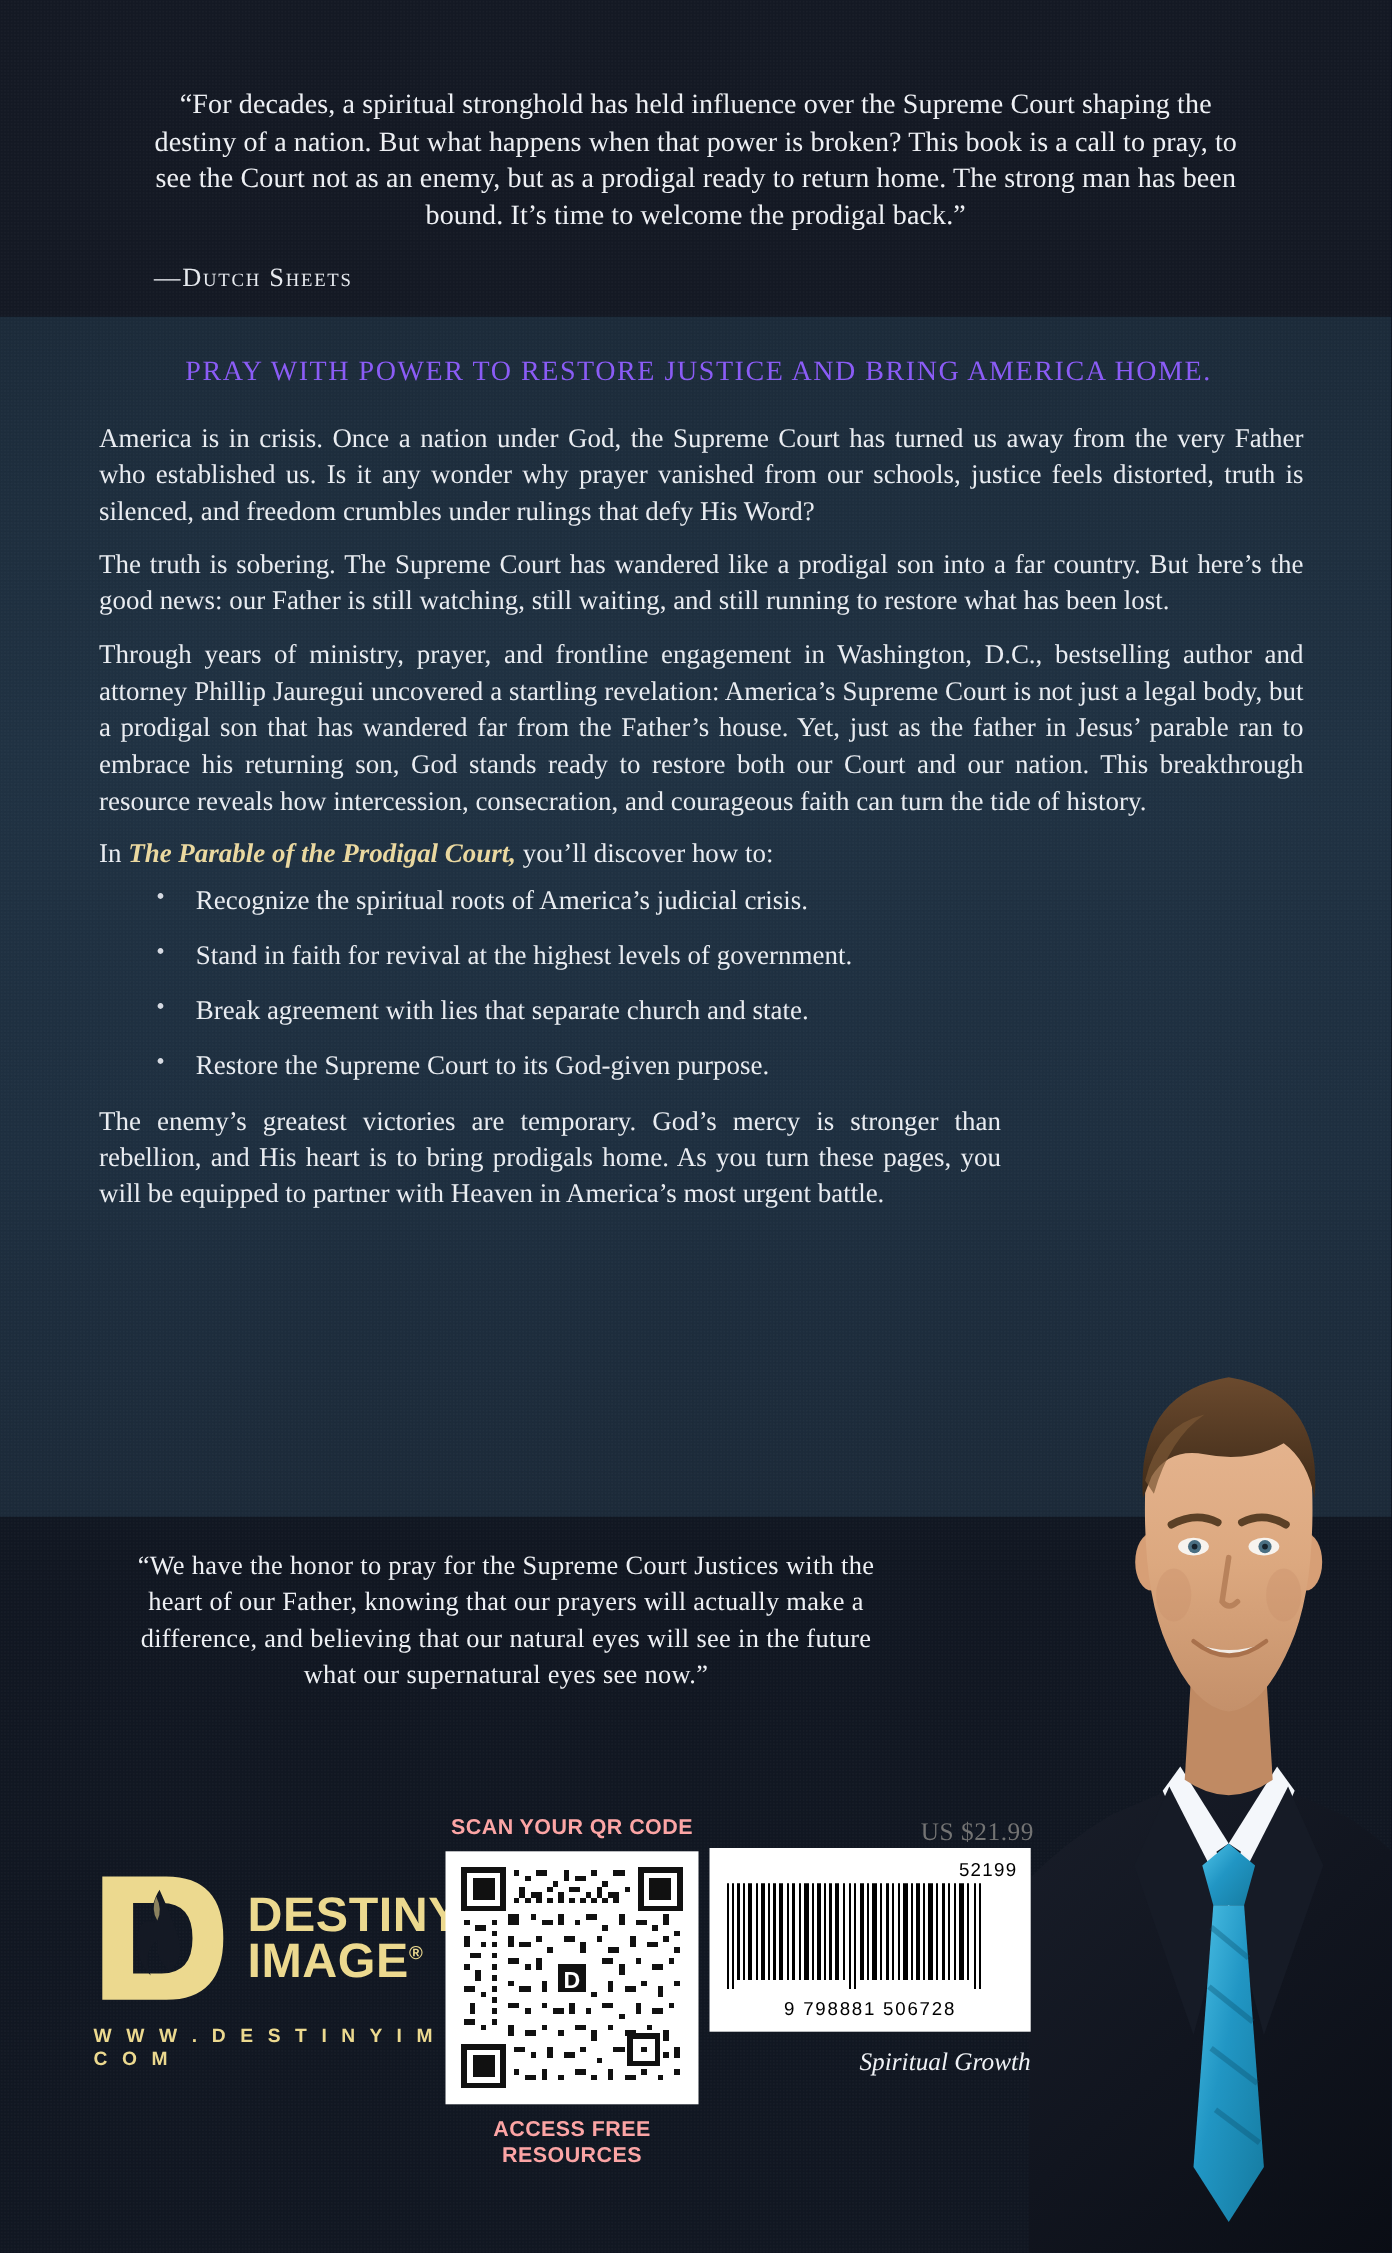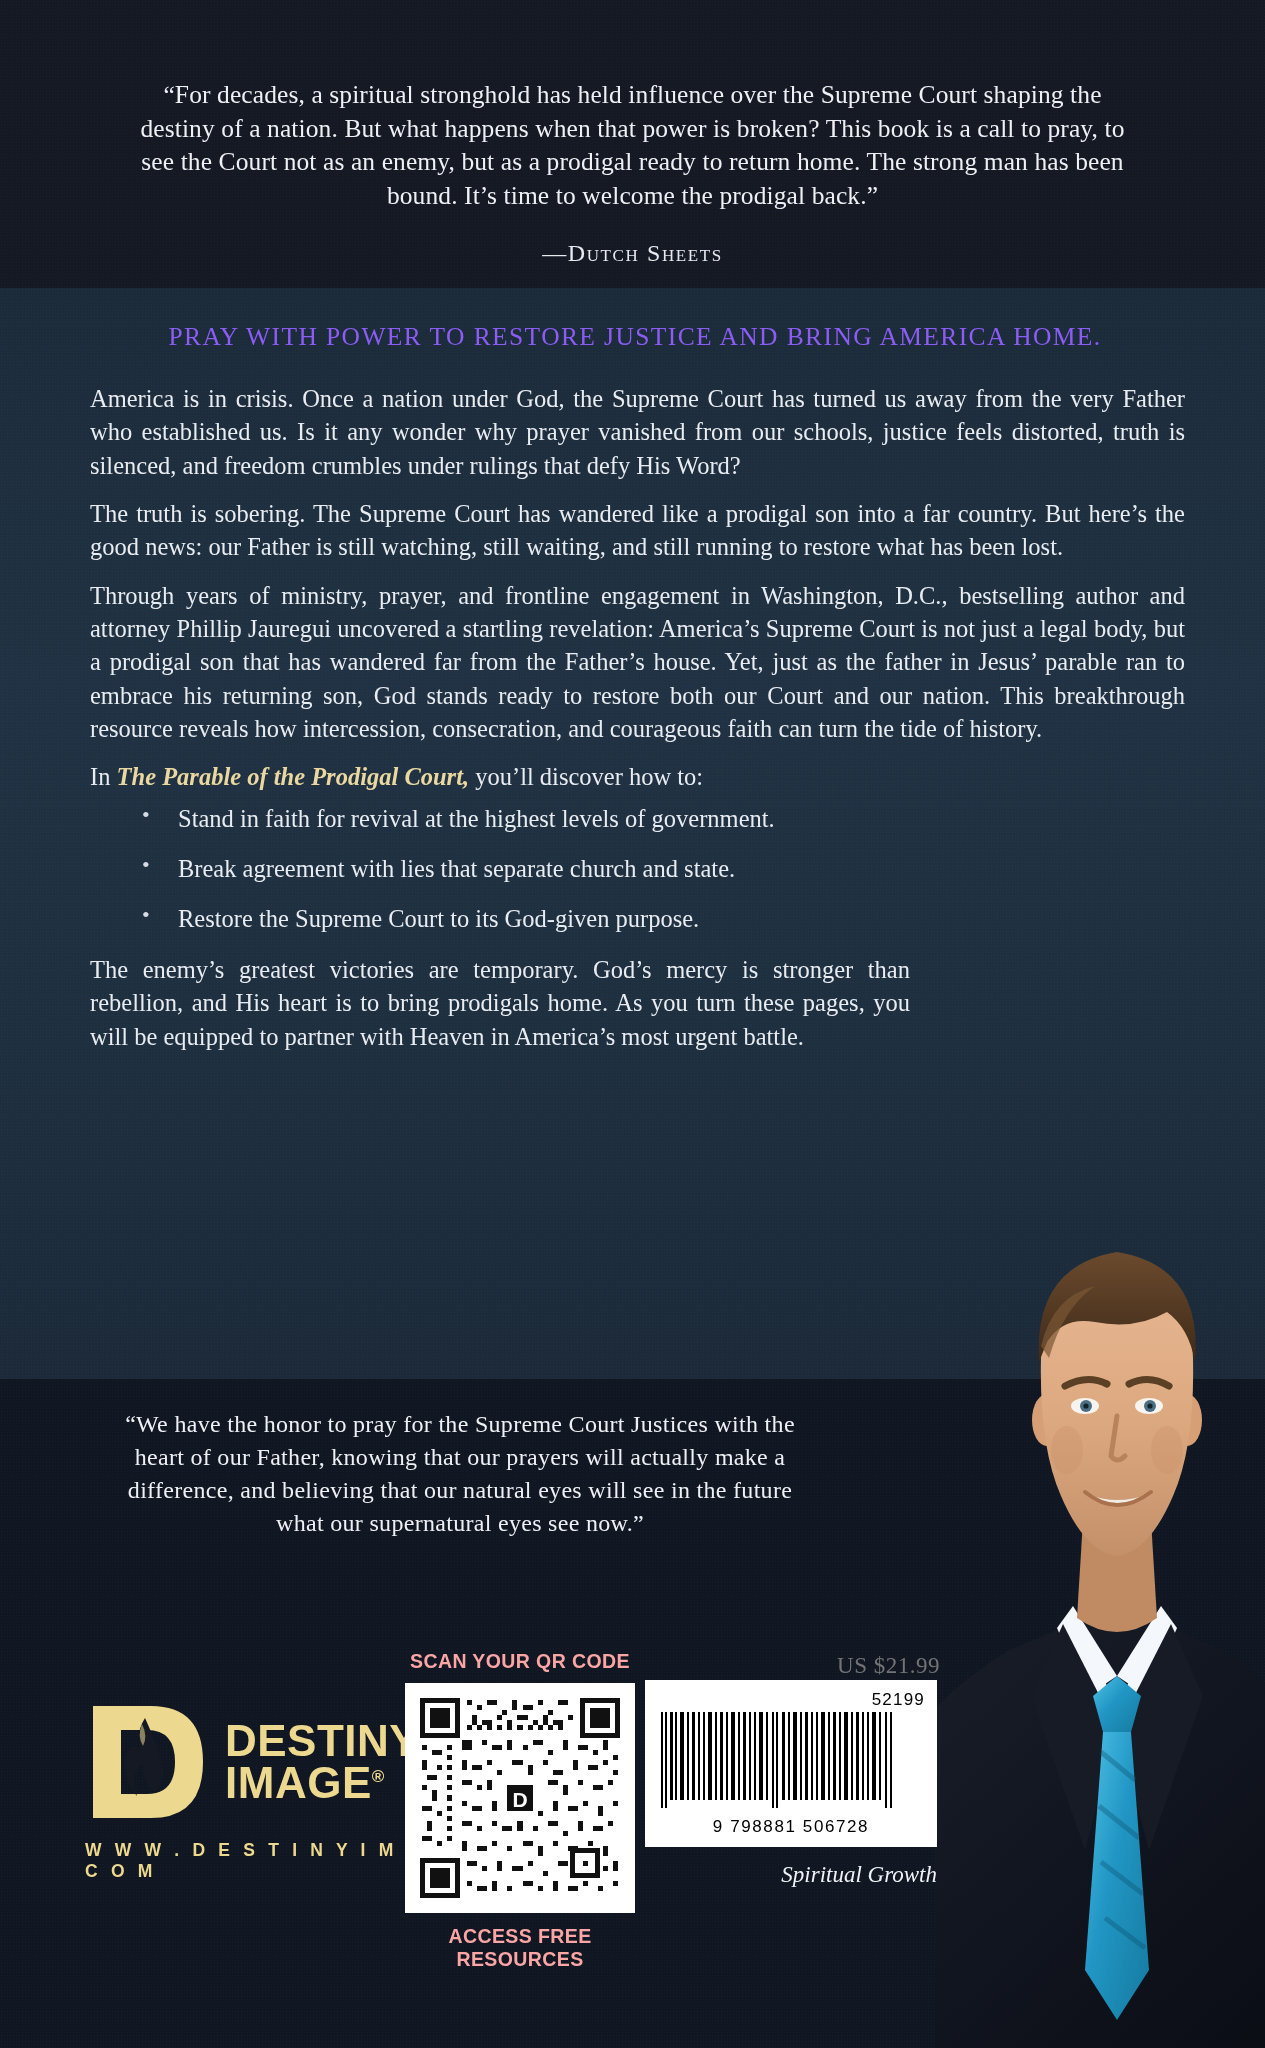--- a/index.html
+++ b/index.html
@@ -48,21 +48,20 @@
   .top-quote {
     position:absolute; left:140px; top:78px; width:985px;
     text-align:center;
     color:#eef0f4;
     font-size:25.5px;
     line-height:1.32;
     letter-spacing:.1px;
   }
   .top-attrib {
     position:absolute; left:140px; top:240px; width:985px;
-    text-align:center;
     color:#e7eaef;
     font-size:24px;
     letter-spacing:1.6px;
     font-variant:small-caps;
   }
 
   
   .headline {
     position:absolute; left:90px; top:322px; width:1090px;
     text-align:center;
@@ -217,20 +216,21 @@
   <div class="headline">PRAY WITH POWER TO RESTORE JUSTICE AND BRING AMERICA HOME.</div>
 
   <div class="body-copy">
     <p>America is in crisis. Once a nation under God, the Supreme Court has turned us away from the very Father who established us. Is it any wonder why prayer vanished from our schools, justice feels distorted, truth is silenced, and freedom crumbles under rulings that defy His Word?</p>
     <p>The truth is sobering. The Supreme Court has wandered like a prodigal son into a far country. But here’s the good news: our Father is still watching, still waiting, and still running to restore what has been lost.</p>
     <p>Through years of ministry, prayer, and frontline engagement in Washington, D.C., bestselling author and attorney Phillip Jauregui uncovered a startling revelation: America’s Supreme Court is not just a legal body, but a prodigal son that has wandered far from the Father’s house. Yet, just as the father in Jesus’ parable ran to embrace his returning son, God stands ready to restore both our Court and our nation. This breakthrough resource reveals how intercession, consecration, and courageous faith can turn the tide of history.</p>
 
     <p class="lead-in"><span>In </span><span class="book-title">The Parable of the Prodigal Court,</span><span> you’ll discover how to:</span></p>
 
     <ul class="benefits">
+      <li>Recognize the spiritual roots of America’s judicial crisis.</li>
       <li>Stand in faith for revival at the highest levels of government.</li>
       <li>Break agreement with lies that separate church and state.</li>
       <li>Restore the Supreme Court to its God-given purpose.</li>
     </ul>
 
     <p class="closing last">The enemy’s greatest victories are temporary. God’s mercy is stronger than rebellion, and His heart is to bring prodigals home. As you turn these pages, you will be equipped to partner with Heaven in America’s most urgent battle.</p>
   </div>
 
   <div class="author-photo">
     <svg width="330" height="958" viewBox="0 0 330 958" xmlns="http://www.w3.org/2000/svg">

